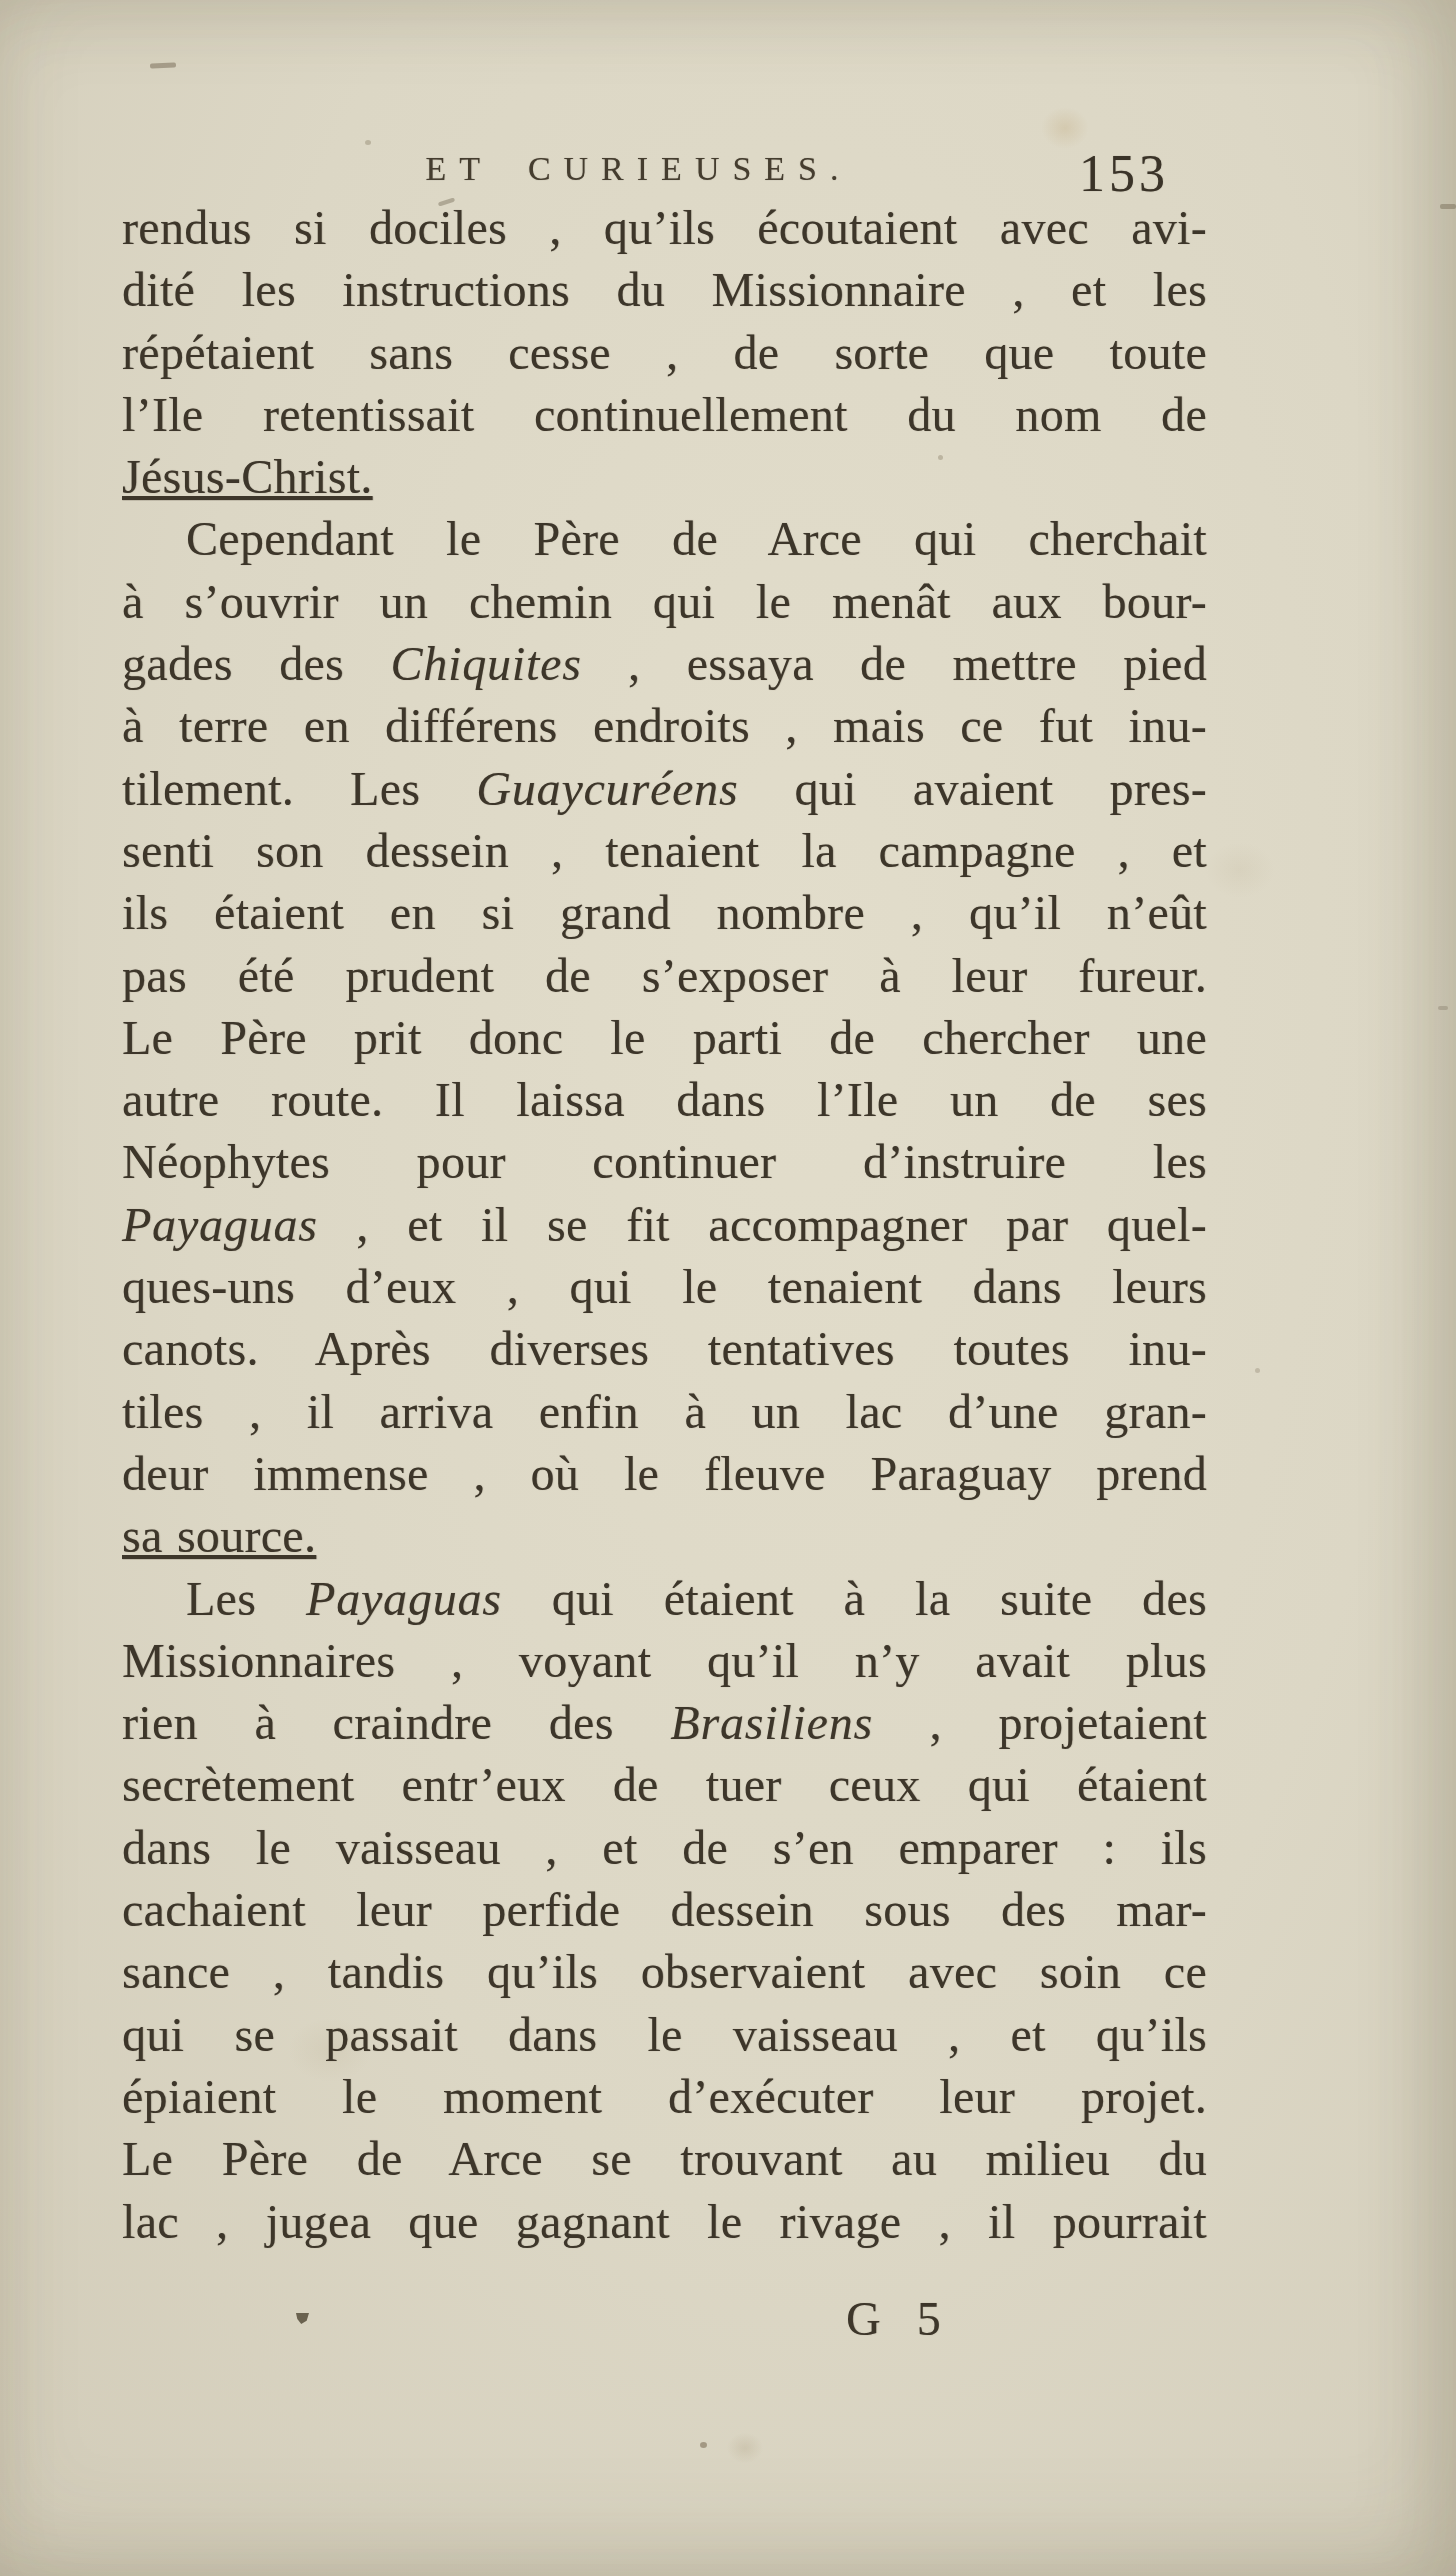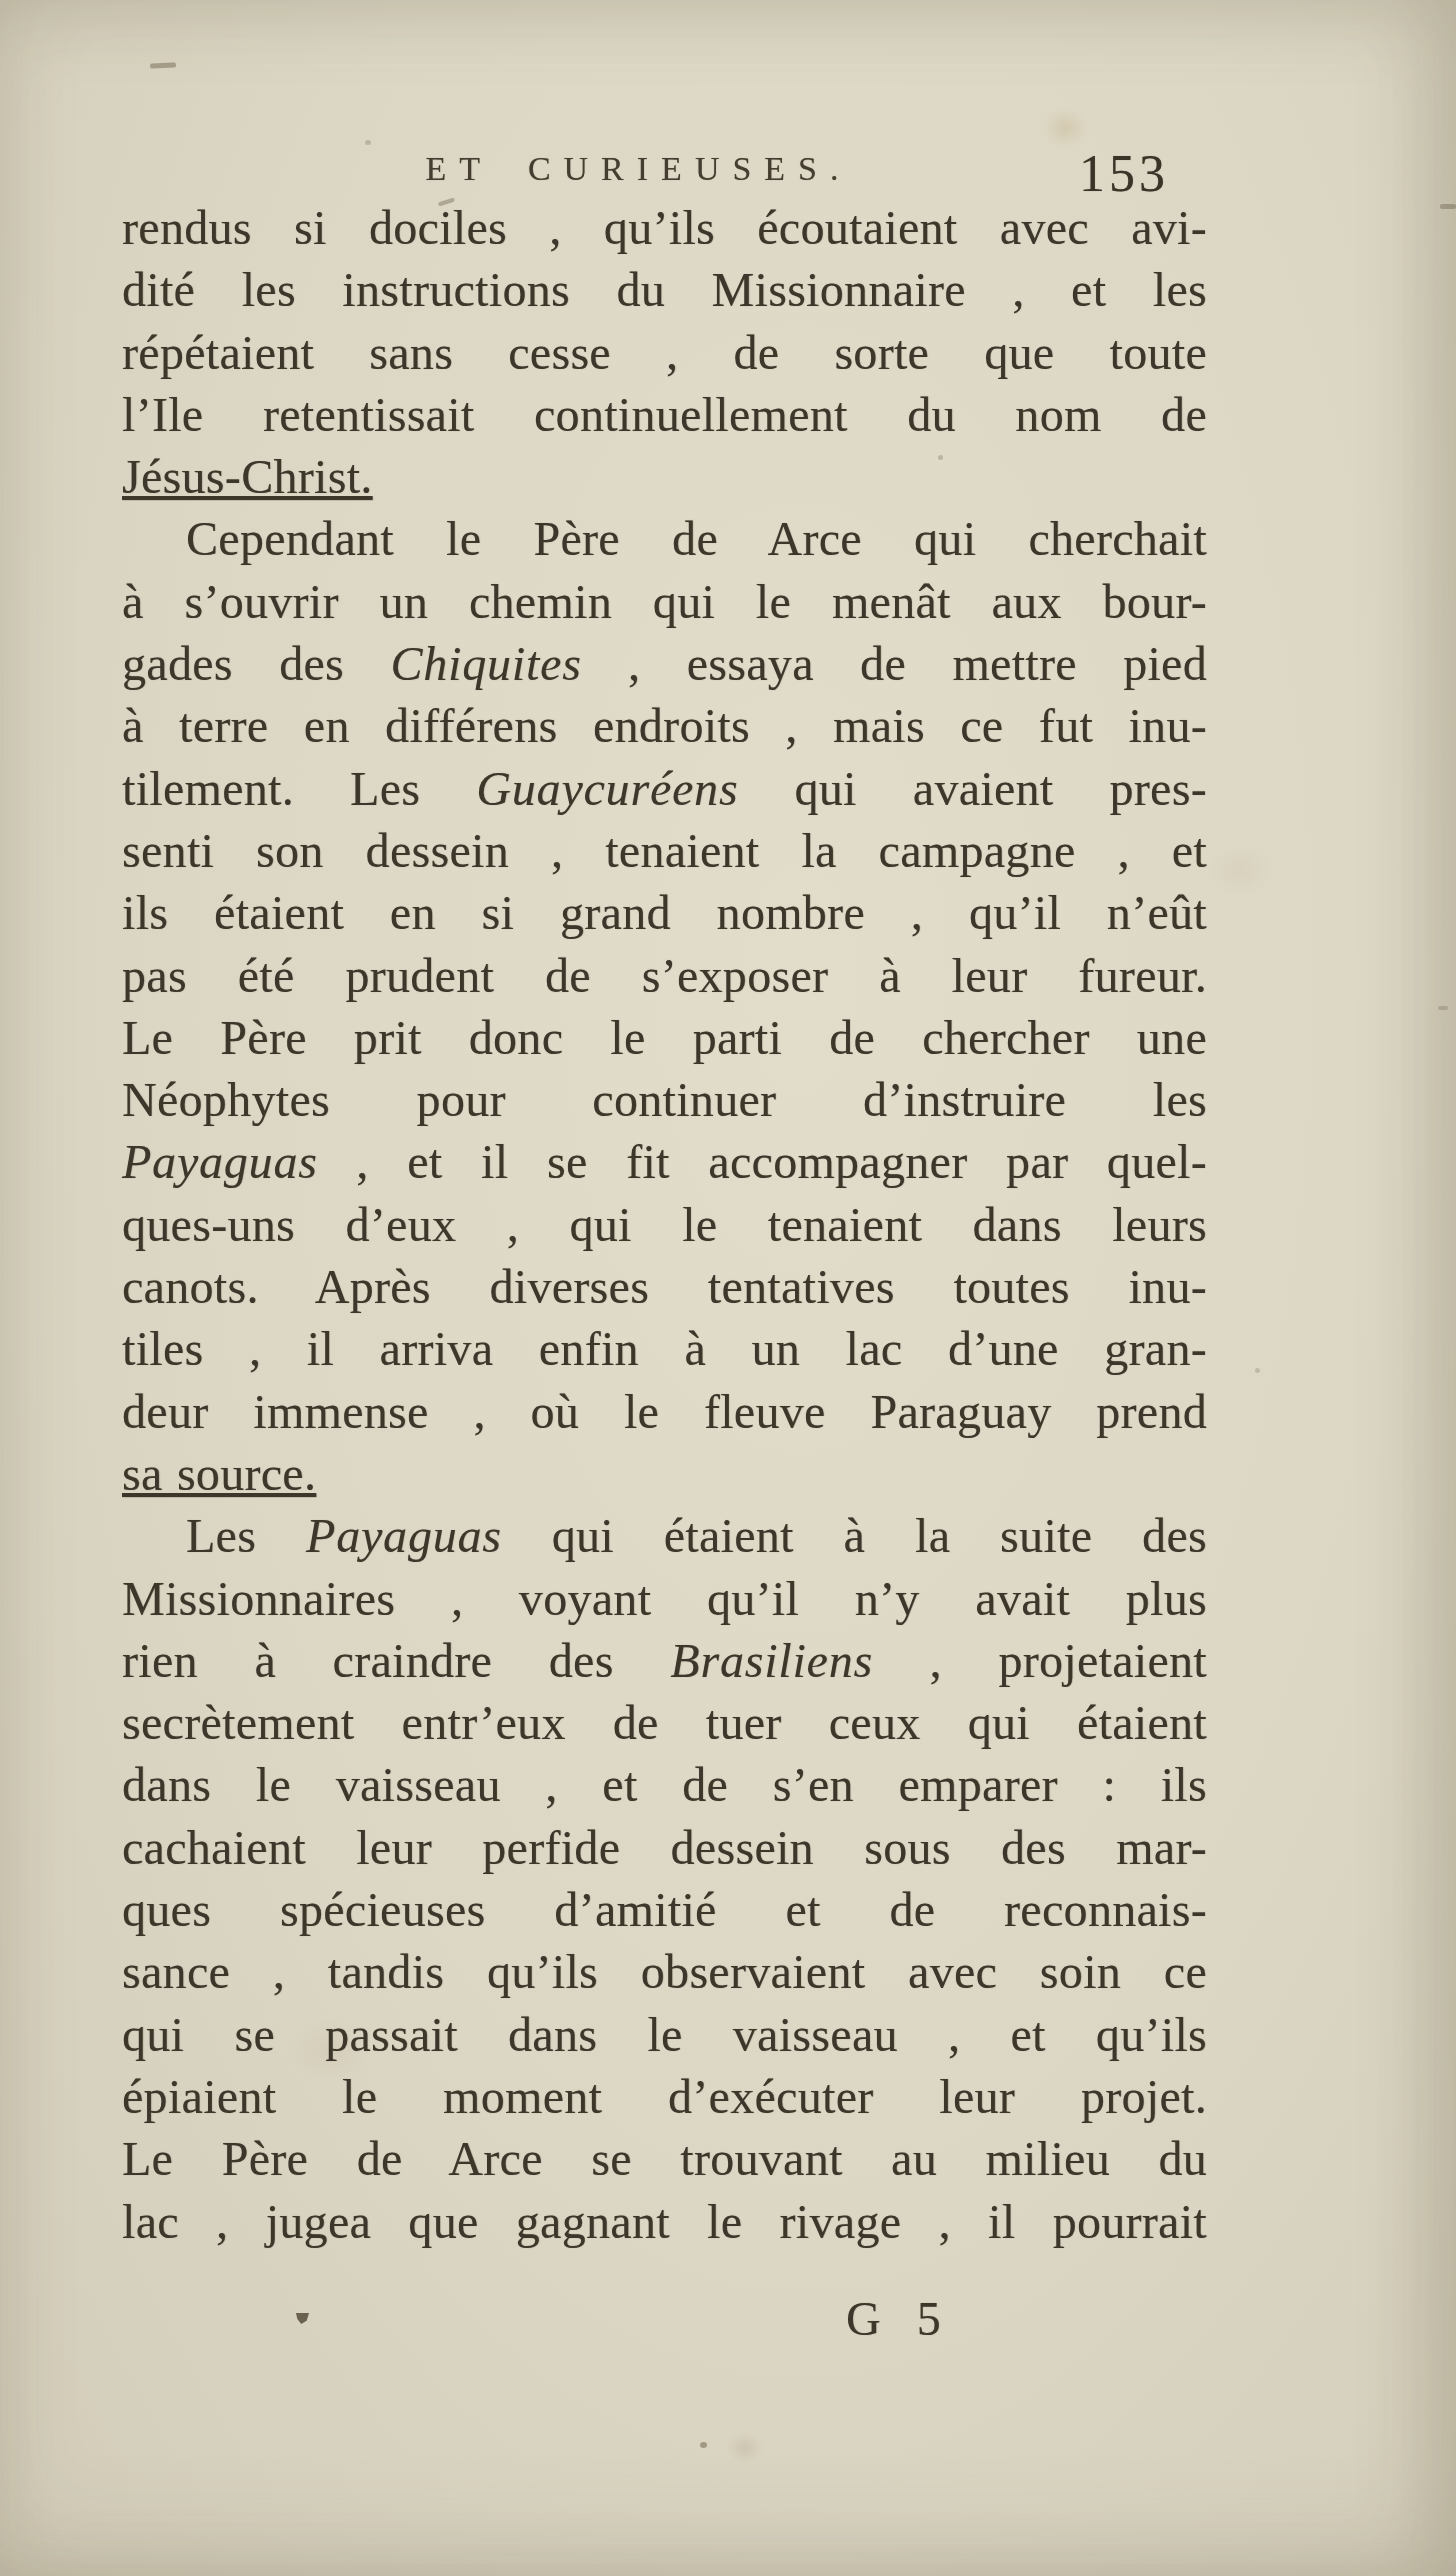--- a/index.html
+++ b/index.html
@@ -114,34 +114,34 @@
       <div class="line no-just"><span>Jésus-Christ.</span></div>
       <div class="line indent"><span>Cependant le Père de Arce qui cherchait</span></div>
       <div class="line"><span>à s’ouvrir un chemin qui le menât aux bour-</span></div>
       <div class="line"><span>gades des </span><i>Chiquites</i><span> , essaya de mettre pied</span></div>
       <div class="line"><span>à terre en différens endroits , mais ce fut inu-</span></div>
       <div class="line"><span>tilement. Les </span><i>Guaycuréens</i><span> qui avaient pres-</span></div>
       <div class="line"><span>senti son dessein , tenaient la campagne , et</span></div>
       <div class="line"><span>ils étaient en si grand nombre , qu’il n’eût</span></div>
       <div class="line"><span>pas été prudent de s’exposer à leur fureur.</span></div>
       <div class="line"><span>Le Père prit donc le parti de chercher une</span></div>
+      <div class="line"><span>autre route. Il laissa dans l’Ile un de ses</span></div>
       <div class="line"><span>Néophytes pour continuer d’instruire les</span></div>
       <div class="line"><i>Payaguas</i><span> , et il se fit accompagner par quel-</span></div>
       <div class="line"><span>ques-uns d’eux , qui le tenaient dans leurs</span></div>
       <div class="line"><span>canots. Après diverses tentatives toutes inu-</span></div>
       <div class="line"><span>tiles , il arriva enfin à un lac d’une gran-</span></div>
       <div class="line"><span>deur immense , où le fleuve Paraguay prend</span></div>
       <div class="line no-just"><span>sa source.</span></div>
       <div class="line indent"><span>Les </span><i>Payaguas</i><span> qui étaient à la suite des</span></div>
       <div class="line"><span>Missionnaires , voyant qu’il n’y avait plus</span></div>
       <div class="line"><span>rien à craindre des </span><i>Brasiliens</i><span> , projetaient</span></div>
       <div class="line"><span>secrètement entr’eux de tuer ceux qui étaient</span></div>
       <div class="line"><span>dans le vaisseau , et de s’en emparer : ils</span></div>
       <div class="line"><span>cachaient leur perfide dessein sous des mar-</span></div>
-      <div class="line"><span>ques spécieuses d’amitié et de reconnais-</span></div>
       <div class="line"><span>sance , tandis qu’ils observaient avec soin ce</span></div>
       <div class="line"><span>qui se passait dans le vaisseau , et qu’ils</span></div>
       <div class="line"><span>épiaient le moment d’exécuter leur projet.</span></div>
       <div class="line"><span>Le Père de Arce se trouvant au milieu du</span></div>
       <div class="line"><span>lac , jugea que gagnant le rivage , il pourrait</span></div>
     </div>
 
   <div class="signature">G 5</div>
 
   <div class="smudge smudge-1"></div>

